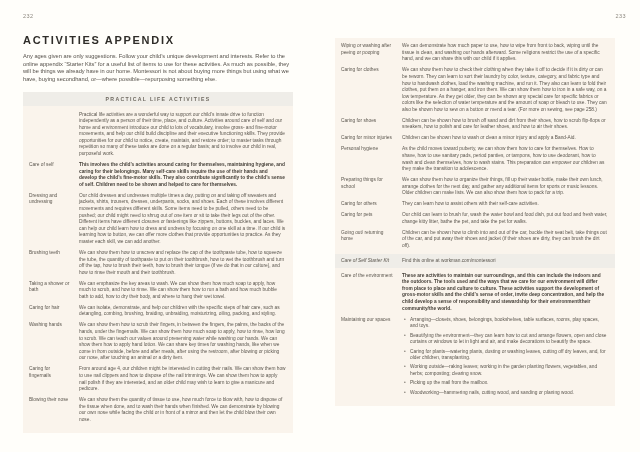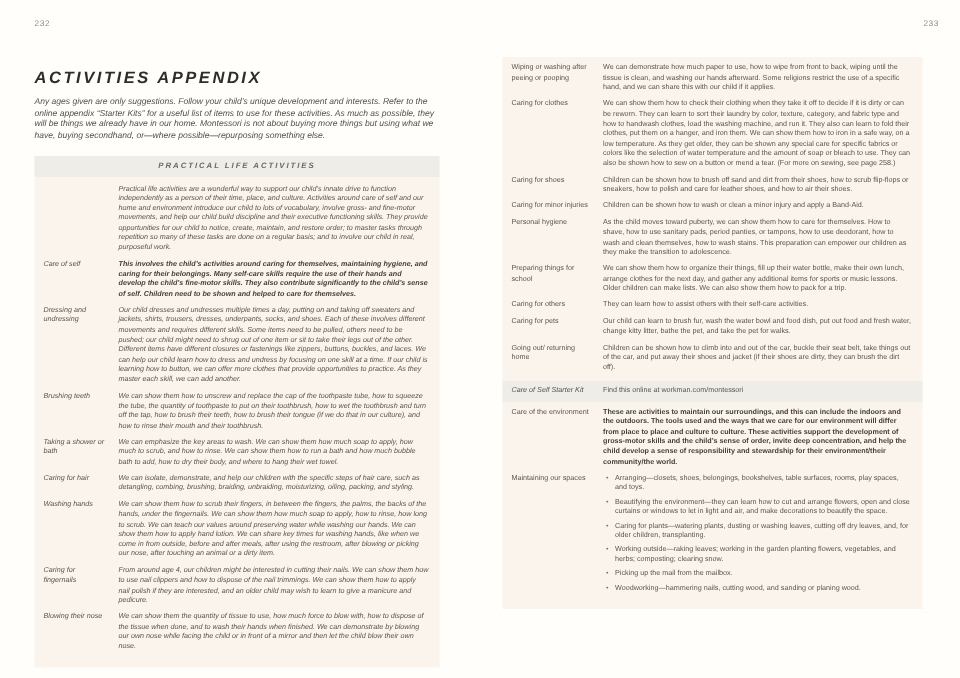--- a/index.html
+++ b/index.html
@@ -13,21 +13,21 @@
   .spread { display: flex; width: 640px; height: 452px; }
   .page { width: 320px; height: 452px; position: relative; }
 
   .page-number {
     position: absolute; top: 13px;
     font-size: 5.5px; color: #8d887f; letter-spacing: 0.4px;
   }
   .page-number.pn-left { left: 23px; }
   .page-number.pn-right { right: 14px; }
 
-  .page-left-content { padding: 46px 27px 0 23px; font-style: italic; }
+  .page-left-content { padding: 34px 27px 0 23px; }
 
   .page-title {
     font-size: 11px; font-weight: bold; letter-spacing: 1.7px;
     color: #2f2d29;
   }
   .page-intro {
     margin-top: 7px;
     font-size: 5.7px; line-height: 7.7px; color: #55504a;
   }
 

